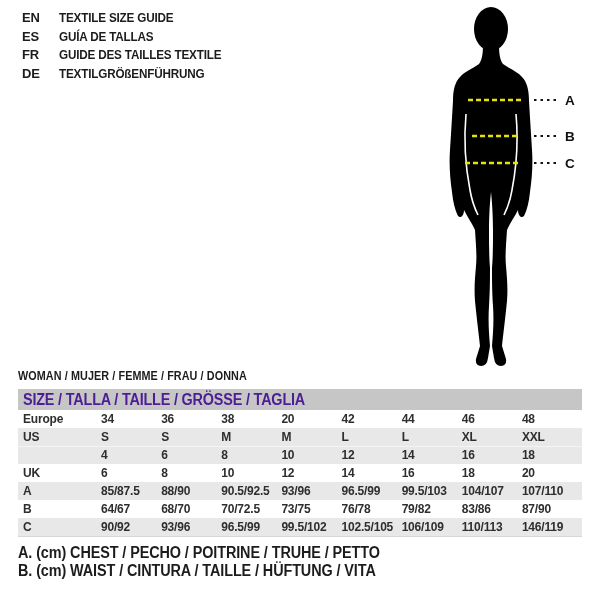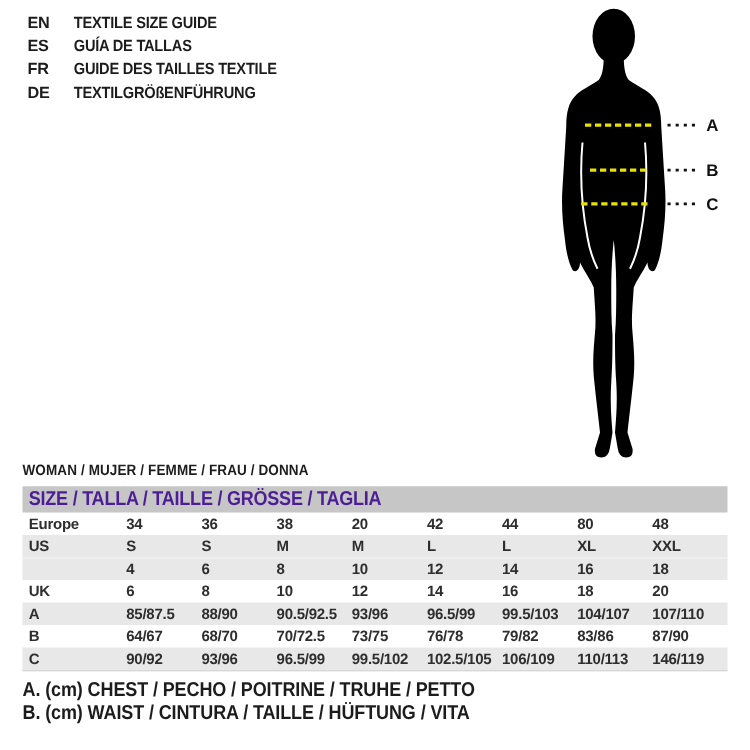--- a/index.html
+++ b/index.html
@@ -136,21 +136,21 @@
     </div>
 
     <div class="trow">
       <span class="cl">Europe</span>
       <span class="cd">34</span>
       <span class="cd">36</span>
       <span class="cd">38</span>
       <span class="cd">20</span>
       <span class="cd">42</span>
       <span class="cd">44</span>
-      <span class="cd">80</span>
+      <span class="cd">46</span>
       <span class="cd">48</span>
     </div>
 
     <div class="trow shaded">
       <span class="cl">US</span>
       <span class="cd">S</span>
       <span class="cd">S</span>
       <span class="cd">M</span>
       <span class="cd">M</span>
       <span class="cd">L</span>

